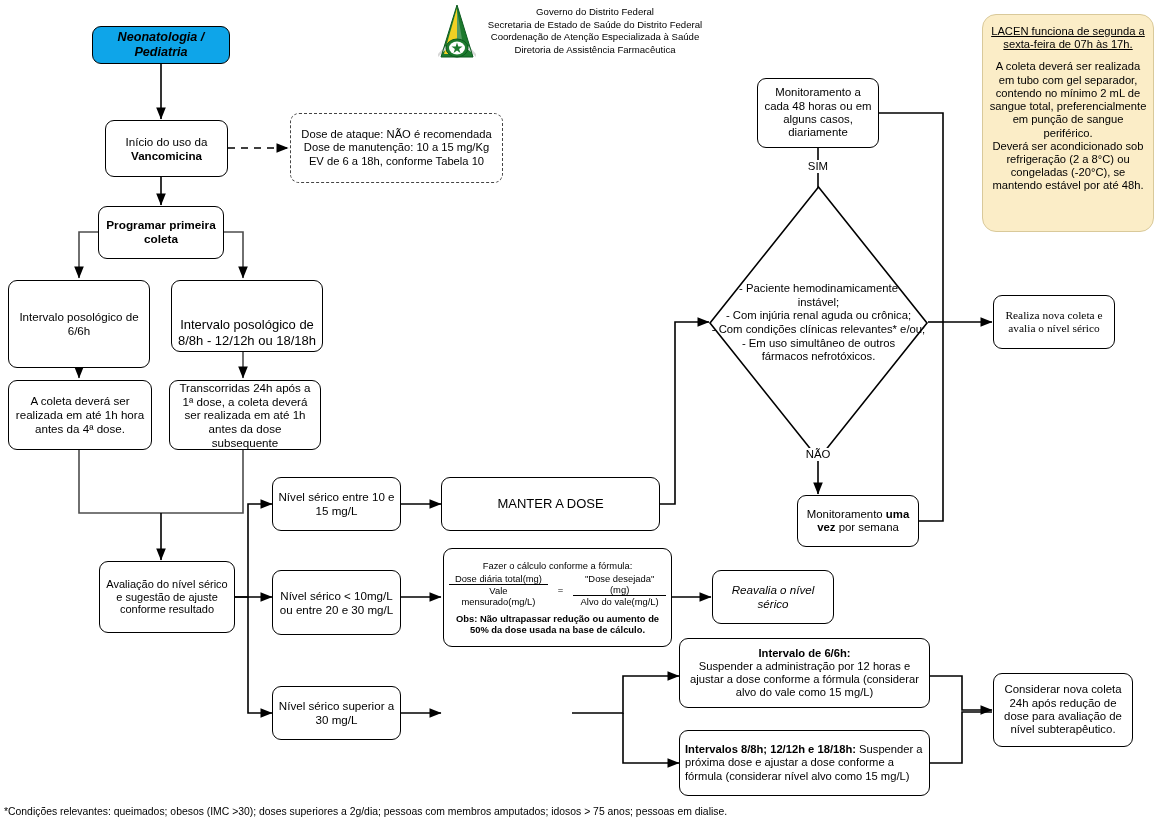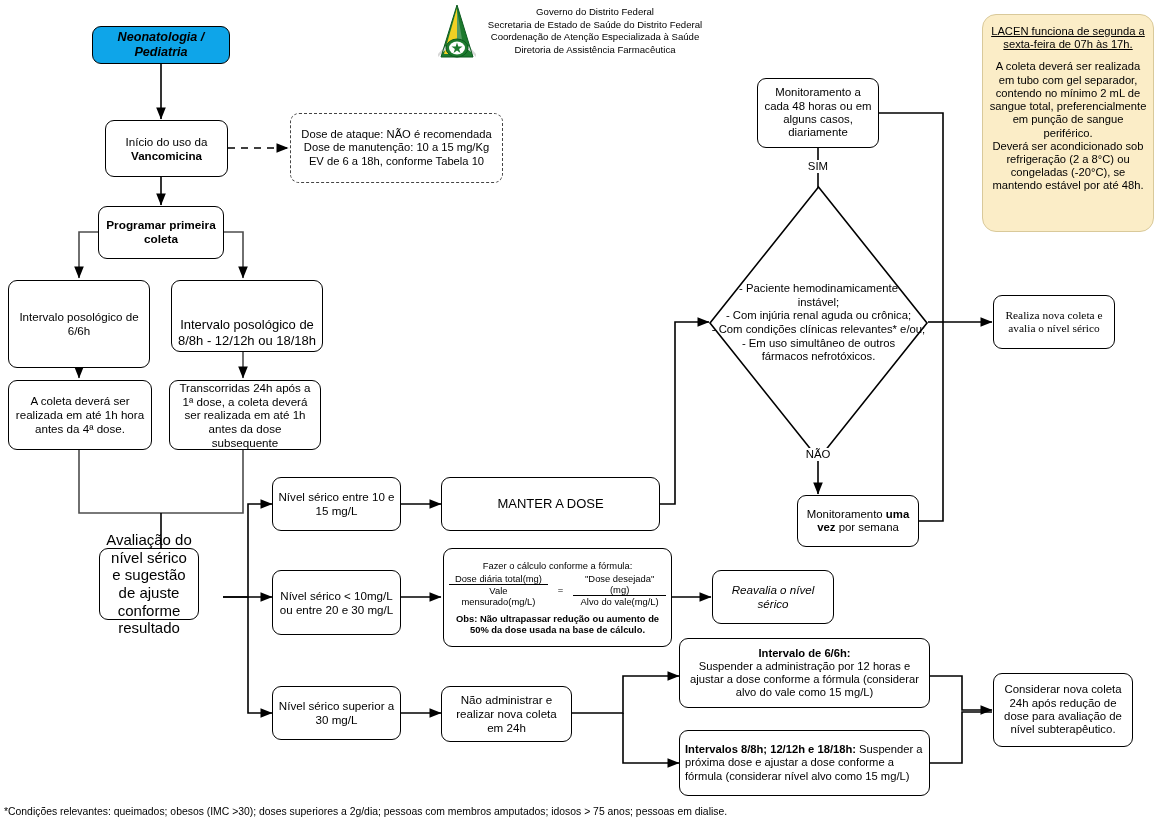--- a/index.html
+++ b/index.html
@@ -150,21 +150,21 @@
   </div>
 
   <div class="node" style="left:8px;top:380px;width:144px;height:70px;font-size:11.6px;">
     <span class="inner">A coleta deverá ser realizada em até 1h hora antes da 4ª dose.</span>
   </div>
 
   <div class="node" style="left:169px;top:380px;width:152px;height:70px;font-size:11.6px;">
     <span class="inner">Transcorridas 24h após a 1ª dose, a coleta deverá ser realizada em até 1h antes da dose subsequente</span>
   </div>
 
-  <div class="node" style="left:99px;top:548px;width:100px;height:72px;font-size:15px;">
+  <div class="node" style="left:99px;top:561px;width:136px;height:72px;font-size:11px;">
     <span class="inner">Avaliação do nível sérico e sugestão de ajuste conforme resultado</span>
   </div>
 
   <div class="node" style="left:272px;top:477px;width:129px;height:54px;font-size:11.6px;">
     <span class="inner">Nível sérico entre 10 e 15 mg/L</span>
   </div>
 
   <div class="node" style="left:272px;top:570px;width:129px;height:65px;font-size:11.6px;">
     <span class="inner">Nível sérico &lt; 10mg/L ou entre 20 e 30 mg/L</span>
   </div>
@@ -190,23 +190,20 @@
           <span class="num">"Dose desejada"(mg)</span>
           <span class="den">Alvo do vale(mg/L)</span>
         </span>
       </div>
       <div style="margin-top:6px;font-size:9.4px;">
         <b>Obs: </b><b>Não ultrapassar redução ou aumento de 50% da dose usada na base de cálculo.</b>
       </div>
     </div>
   </div>
 
-  <div class="node" style="left:441px;top:686px;width:131px;height:56px;font-size:11.6px;">
-    <span class="inner">Não administrar e realizar nova coleta em 24h</span>
-  </div>
 
   <div class="node" style="left:712px;top:570px;width:122px;height:54px;font-size:11.6px;font-style:italic;">
     <span class="inner">Reavalia o nível sérico</span>
   </div>
 
   <div class="node" style="left:679px;top:638px;width:251px;height:70px;font-size:11.2px;">
     <span class="inner"><b>Intervalo de 6/6h:</b><br><span>Suspender a administração por 12 horas e ajustar a dose conforme a fórmula (considerar alvo do vale como 15 mg/L)</span></span>
   </div>
 
   <div class="node" style="left:679px;top:730px;width:251px;height:66px;font-size:11.2px;">

